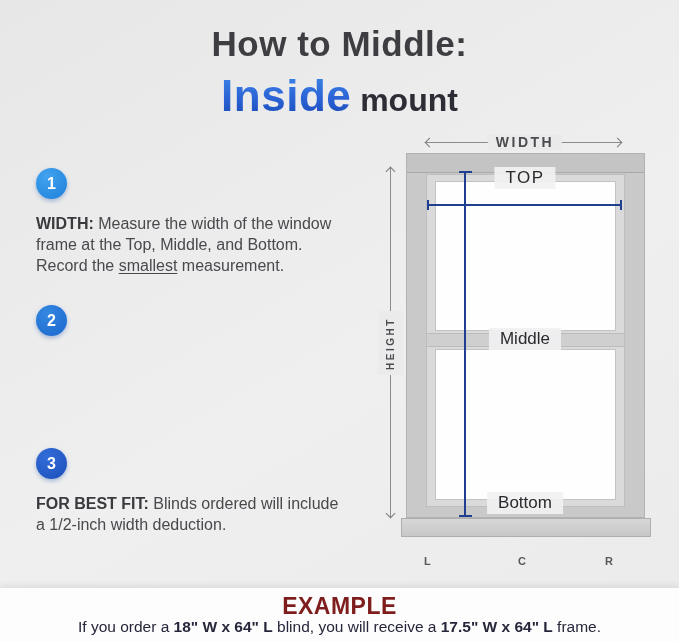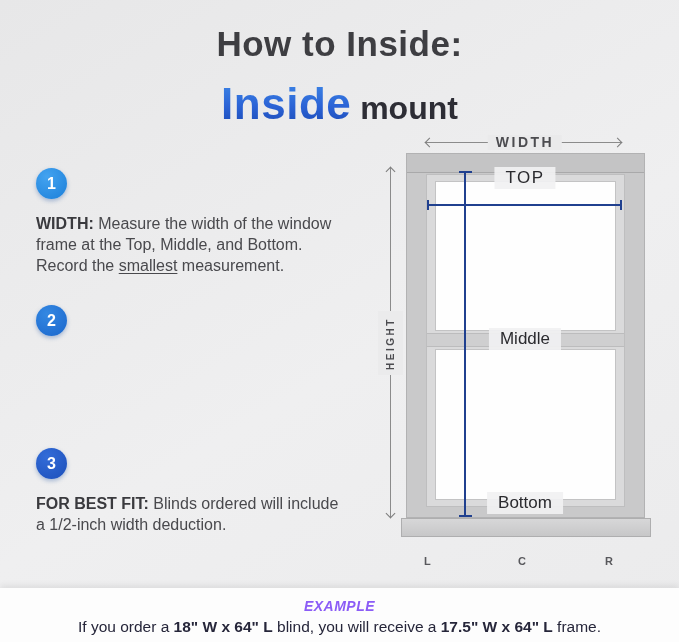--- a/index.html
+++ b/index.html
@@ -6,21 +6,21 @@
   body { background:#ffffff; font-family:"Liberation Sans", sans-serif; }
   .stage{
     position:relative; width:679px; height:642px; overflow:hidden;
     background:linear-gradient(150deg,#e7e7e8 0%,#efeff0 55%,#ebebec 100%);
     font-family:"Liberation Sans", sans-serif;
   }
 
   
   .title{ position:absolute; top:24px; left:0; width:100%; text-align:center; }
   .title-line1{ font-size:35px; font-weight:700; letter-spacing:0.5px; color:#3e3e42; line-height:40px; }
-  .title-line2{ font-size:32px; font-weight:700; color:#2d2d35; line-height:48px; margin-top:16px; }
+  .title-line2{ font-size:32px; font-weight:700; color:#2d2d35; line-height:48px; margin-top:8px; }
   .title-highlight{
     font-size:44px; font-weight:800; letter-spacing:0.5px;
     background:linear-gradient(180deg,#3f8ae8 0%,#2b63d6 55%,#1a49b4 100%);
     -webkit-background-clip:text; background-clip:text;
     -webkit-text-fill-color:transparent; color:#1d55c4;
   }
 
   
   .step{ position:absolute; left:36px; width:308px; }
   .step-1{ top:168px; } .step-2{ top:305px; } .step-3{ top:448px; }
@@ -102,31 +102,31 @@
   .lcr{ position:absolute; top:555px; font-size:11px; letter-spacing:1px;
         color:#58585c; font-weight:600; }
   .lcr-l{ left:424px; } .lcr-c{ left:518px; } .lcr-r{ left:605px; }
 
   
   .footer{
     position:absolute; left:0; top:588px; width:100%; height:54px;
     background:#fdfdfd; text-align:center; padding-top:8px;
     box-shadow:0 -3px 6px rgba(0,0,0,0.07);
   }
-  .footer-heading{ font-size:14px; font-weight:700; color:#8b5cf6; letter-spacing:0.5px; line-height:20px;font-style:italic; }
+  .footer-heading{ font-size:23px; font-weight:700; color:#7f1d1d; letter-spacing:0.5px; line-height:20px; }
   .footer-text{ font-size:15.5px; color:#26263a; margin-top:2px; }
   .footer-text b{ font-weight:700; }
 </style>
 </head>
 <body>
 
 <div class="stage">
 
   <div class="title">
-    <div class="title-line1">How to Inside:</div>
+    <div class="title-line1">How to Middle:</div>
     <div class="title-line2"><span class="title-highlight">Inside</span><span> mount</span></div>
   </div>
 
   <div class="step step-1">
     <div class="badge badge-1">1</div>
     <div class="step-text"><span class="lbl">WIDTH:</span><span> Measure the width of the window frame at the Top, Middle, and Bottom. Record the </span><span class="u">smallest</span><span> measurement.</span></div>
   </div>
 
   <div class="step step-2">
     <div class="badge badge-2">2</div>

